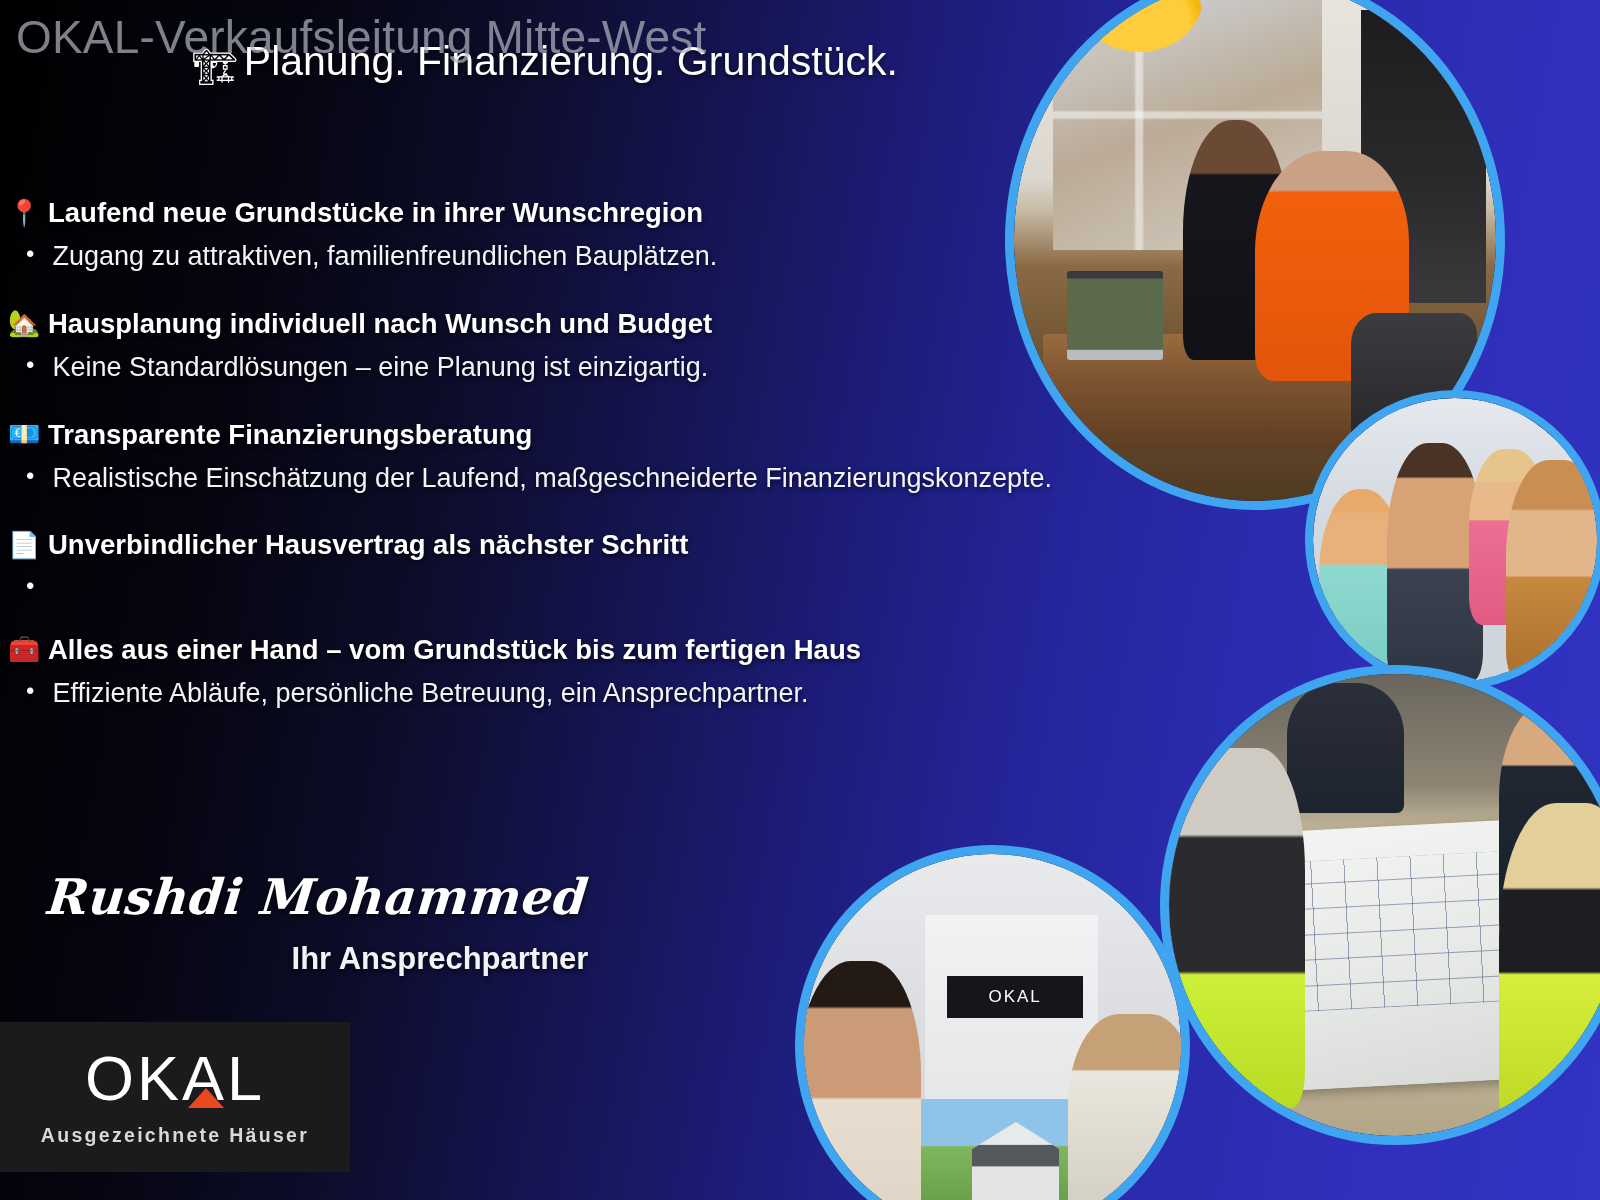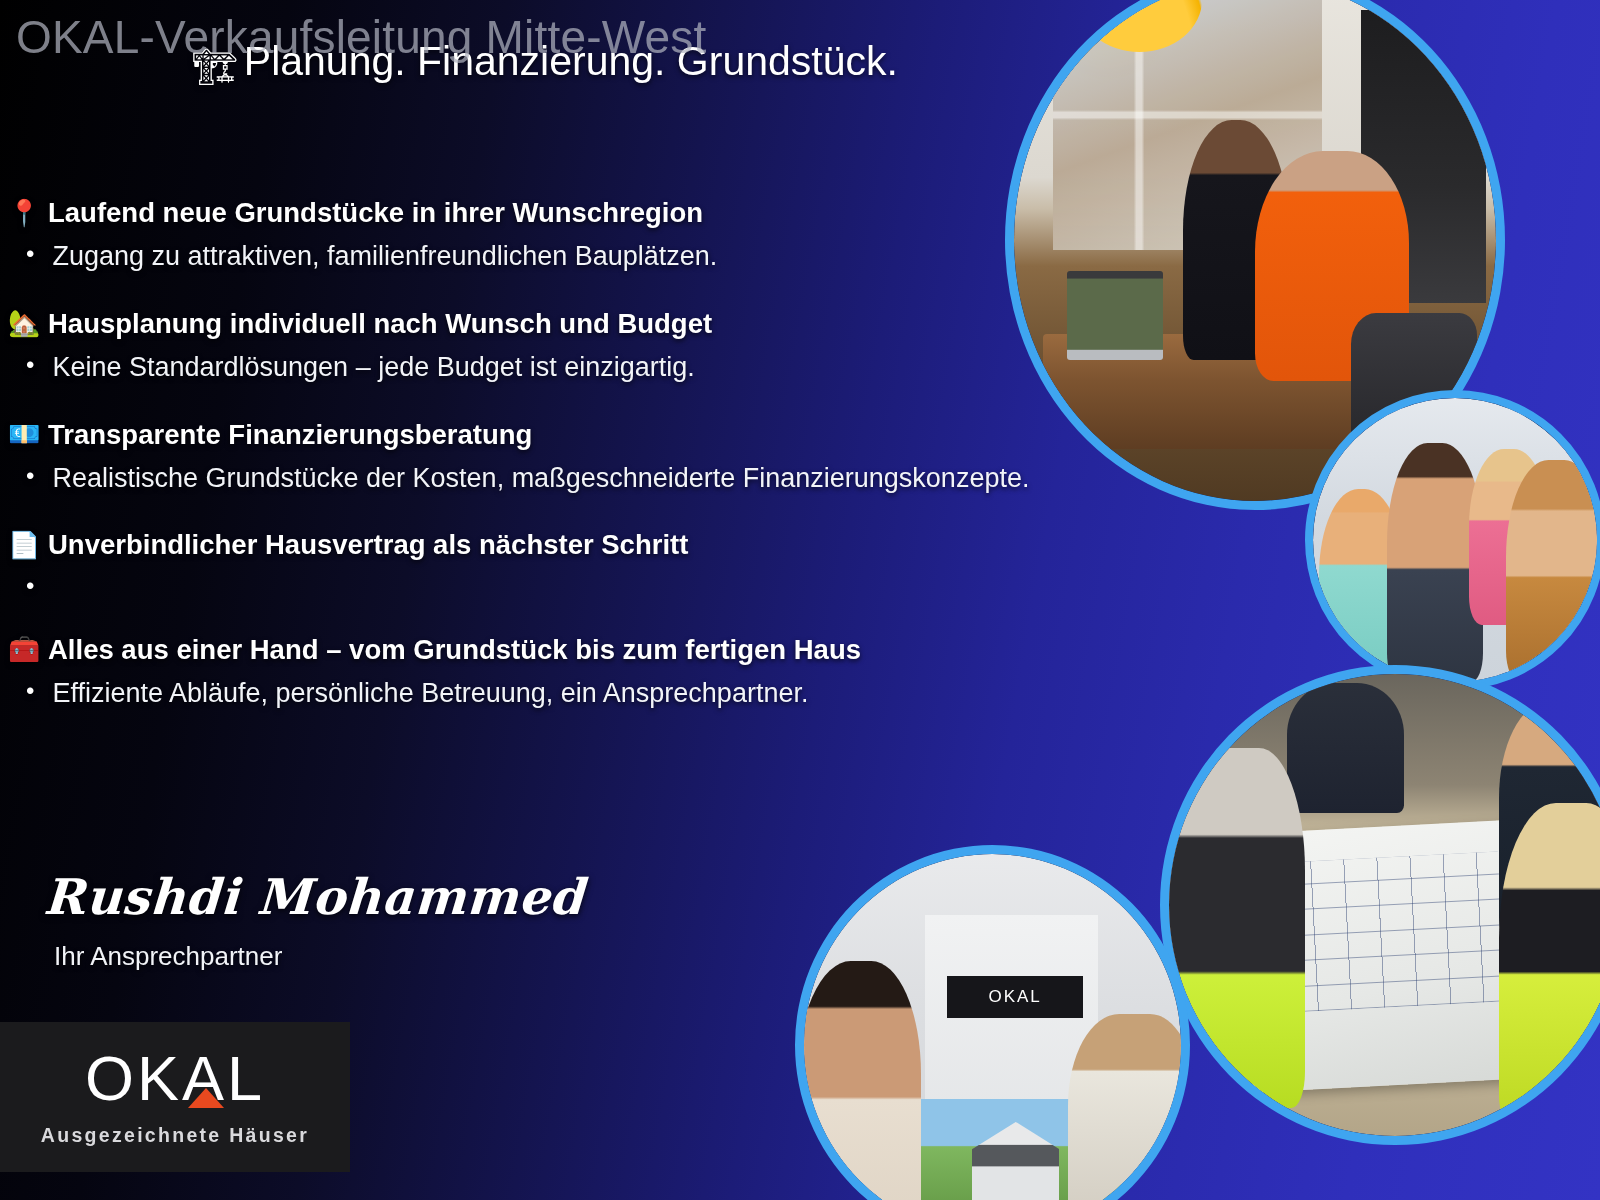--- a/index.html
+++ b/index.html
@@ -278,24 +278,25 @@
     font-weight: bold;
     font-size: 49px;
     color: #ffffff;
     letter-spacing: .5px;
     text-shadow: 0 2px 6px rgba(0,0,0,.8);
     transform: skewX(-6deg);
   }
   #signature .sig-role {
     margin-top: 15px;
     margin-left: 6px;
-    font-size: 26px;
-    font-weight: 400;
+    font-size: 31px;
+    font-weight: 700;
     color: #f1f3f7;
     text-shadow: 0 2px 5px rgba(0,0,0,.8);
+    text-align: right;
   }
 
   
   #okal-logo {
     position: absolute;
     left: 0;
     top: 1022px;
     width: 350px;
     height: 150px;
     background: #1b1b1d;
@@ -398,32 +399,32 @@
       </div>
     </div>
 
     <div class="benefit">
       <div class="benefit-head">
         <span class="bicon">🏡</span>
         <span>Hausplanung individuell nach Wunsch und Budget</span>
       </div>
       <div class="benefit-sub">
         <span class="dot">•</span>
-        <span>Keine Standardlösungen – jede Budget ist einzigartig.</span>
+        <span>Keine Standardlösungen – eine Planung ist einzigartig.</span>
       </div>
     </div>
 
     <div class="benefit">
       <div class="benefit-head">
         <span class="bicon">💶</span>
         <span>Transparente Finanzierungsberatung</span>
       </div>
       <div class="benefit-sub">
         <span class="dot">•</span>
-        <span>Realistische Grundstücke der Kosten, maßgeschneiderte Finanzierungskonzepte.</span>
+        <span>Realistische Einschätzung der Laufend, maßgeschneiderte Finanzierungskonzepte.</span>
       </div>
     </div>
 
     <div class="benefit">
       <div class="benefit-head">
         <span class="bicon">📄</span>
         <span>Unverbindlicher Hausvertrag als nächster Schritt</span>
       </div>
       <div class="benefit-sub">
         <span class="dot">•</span>

